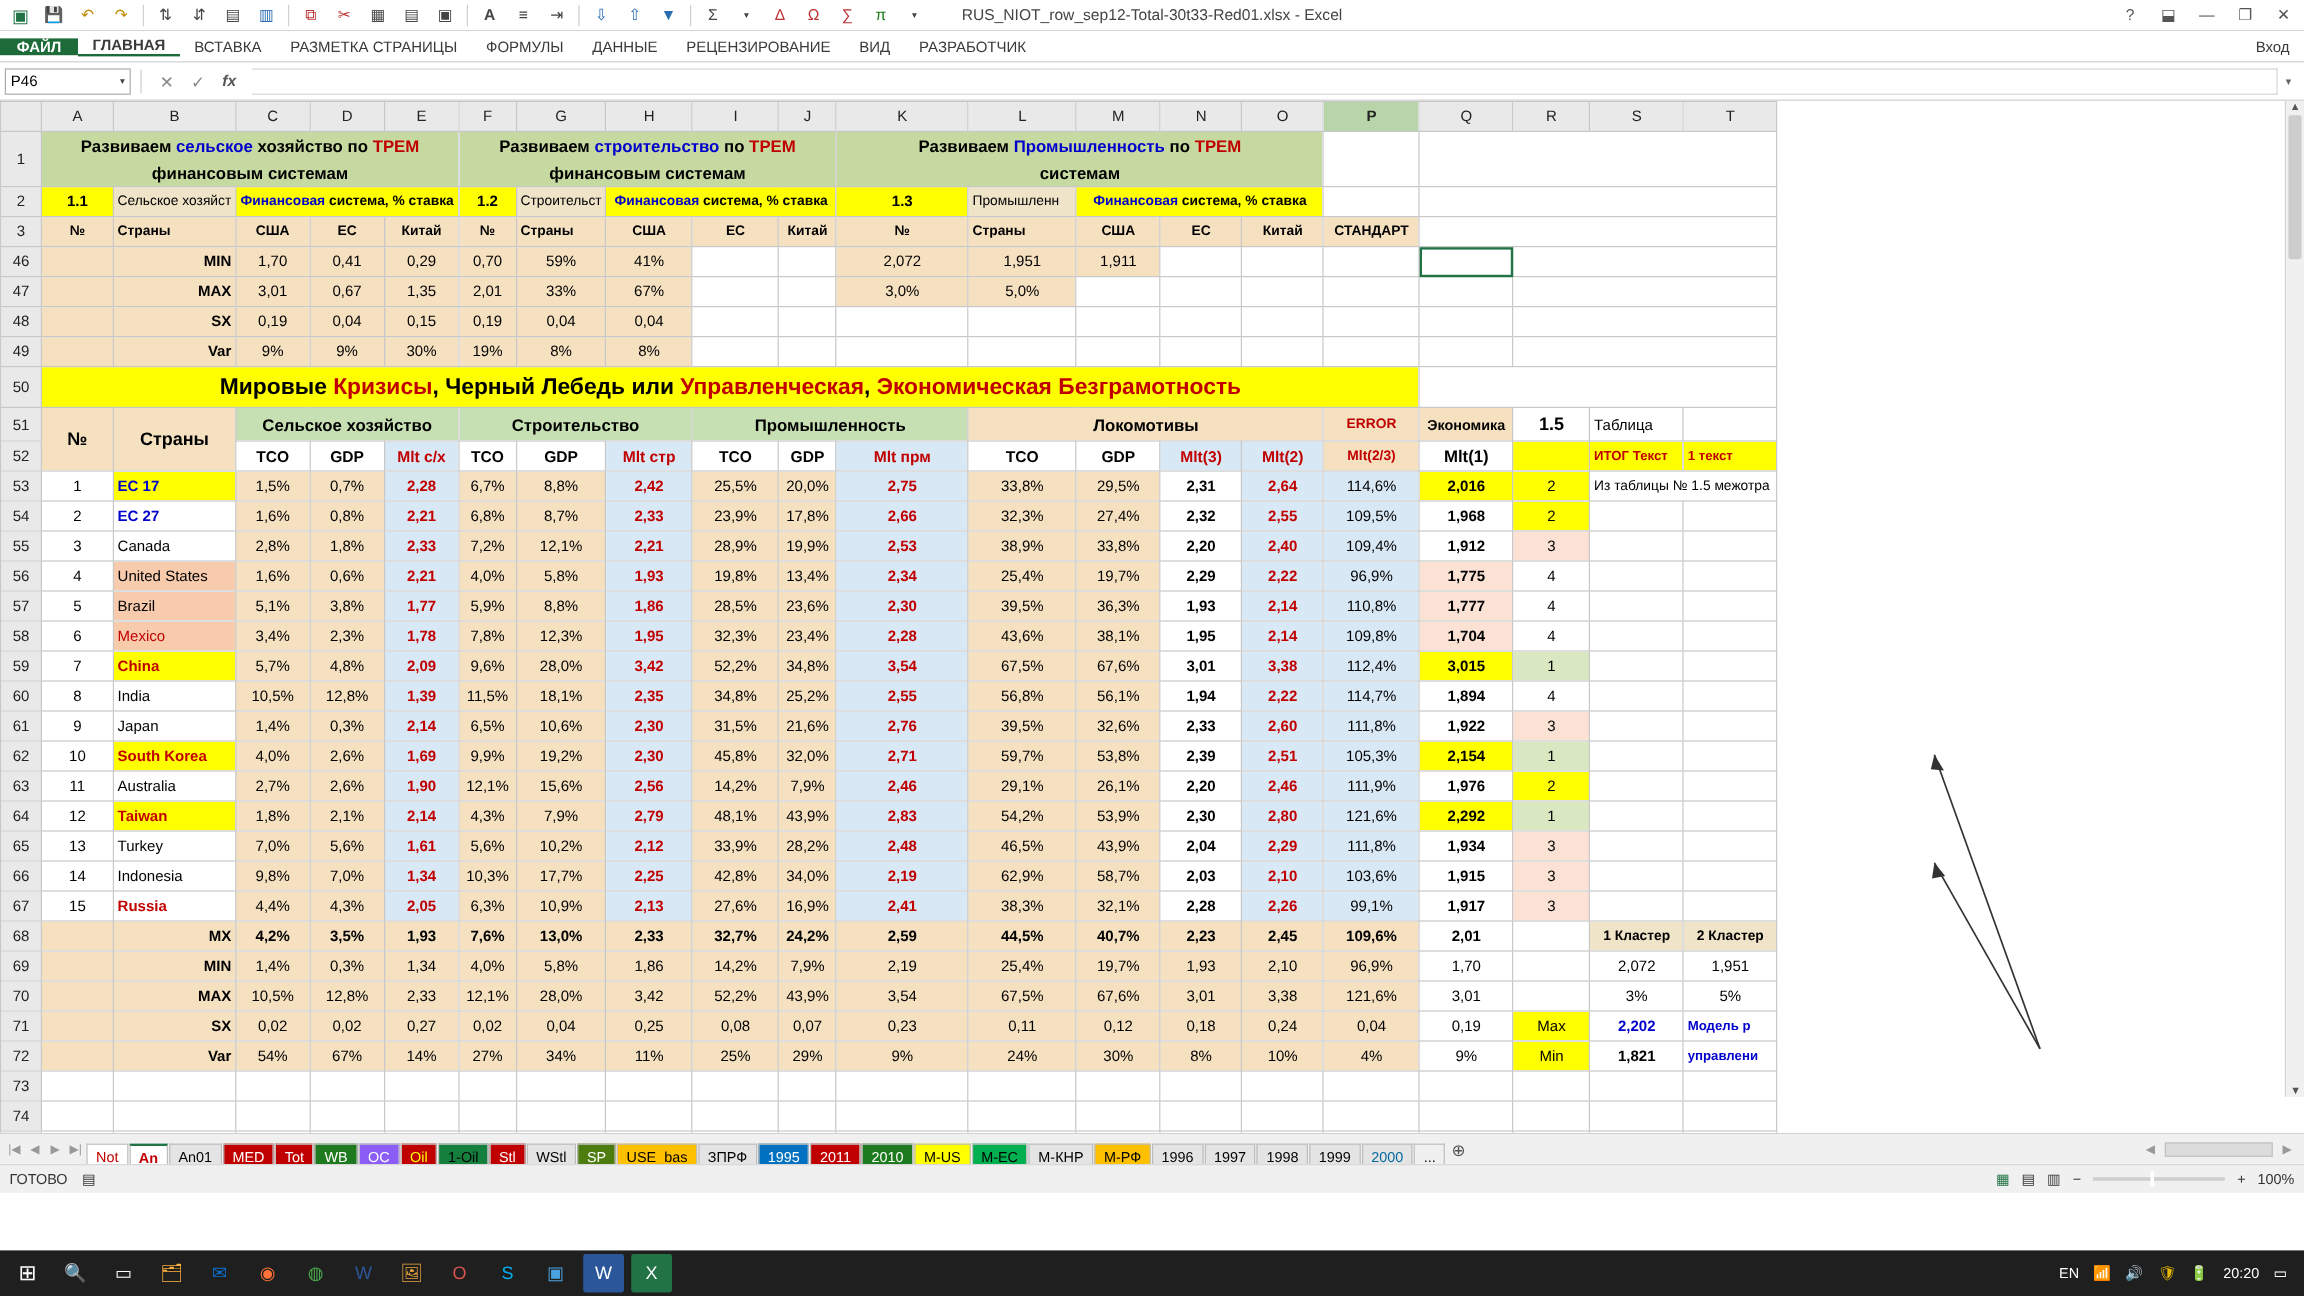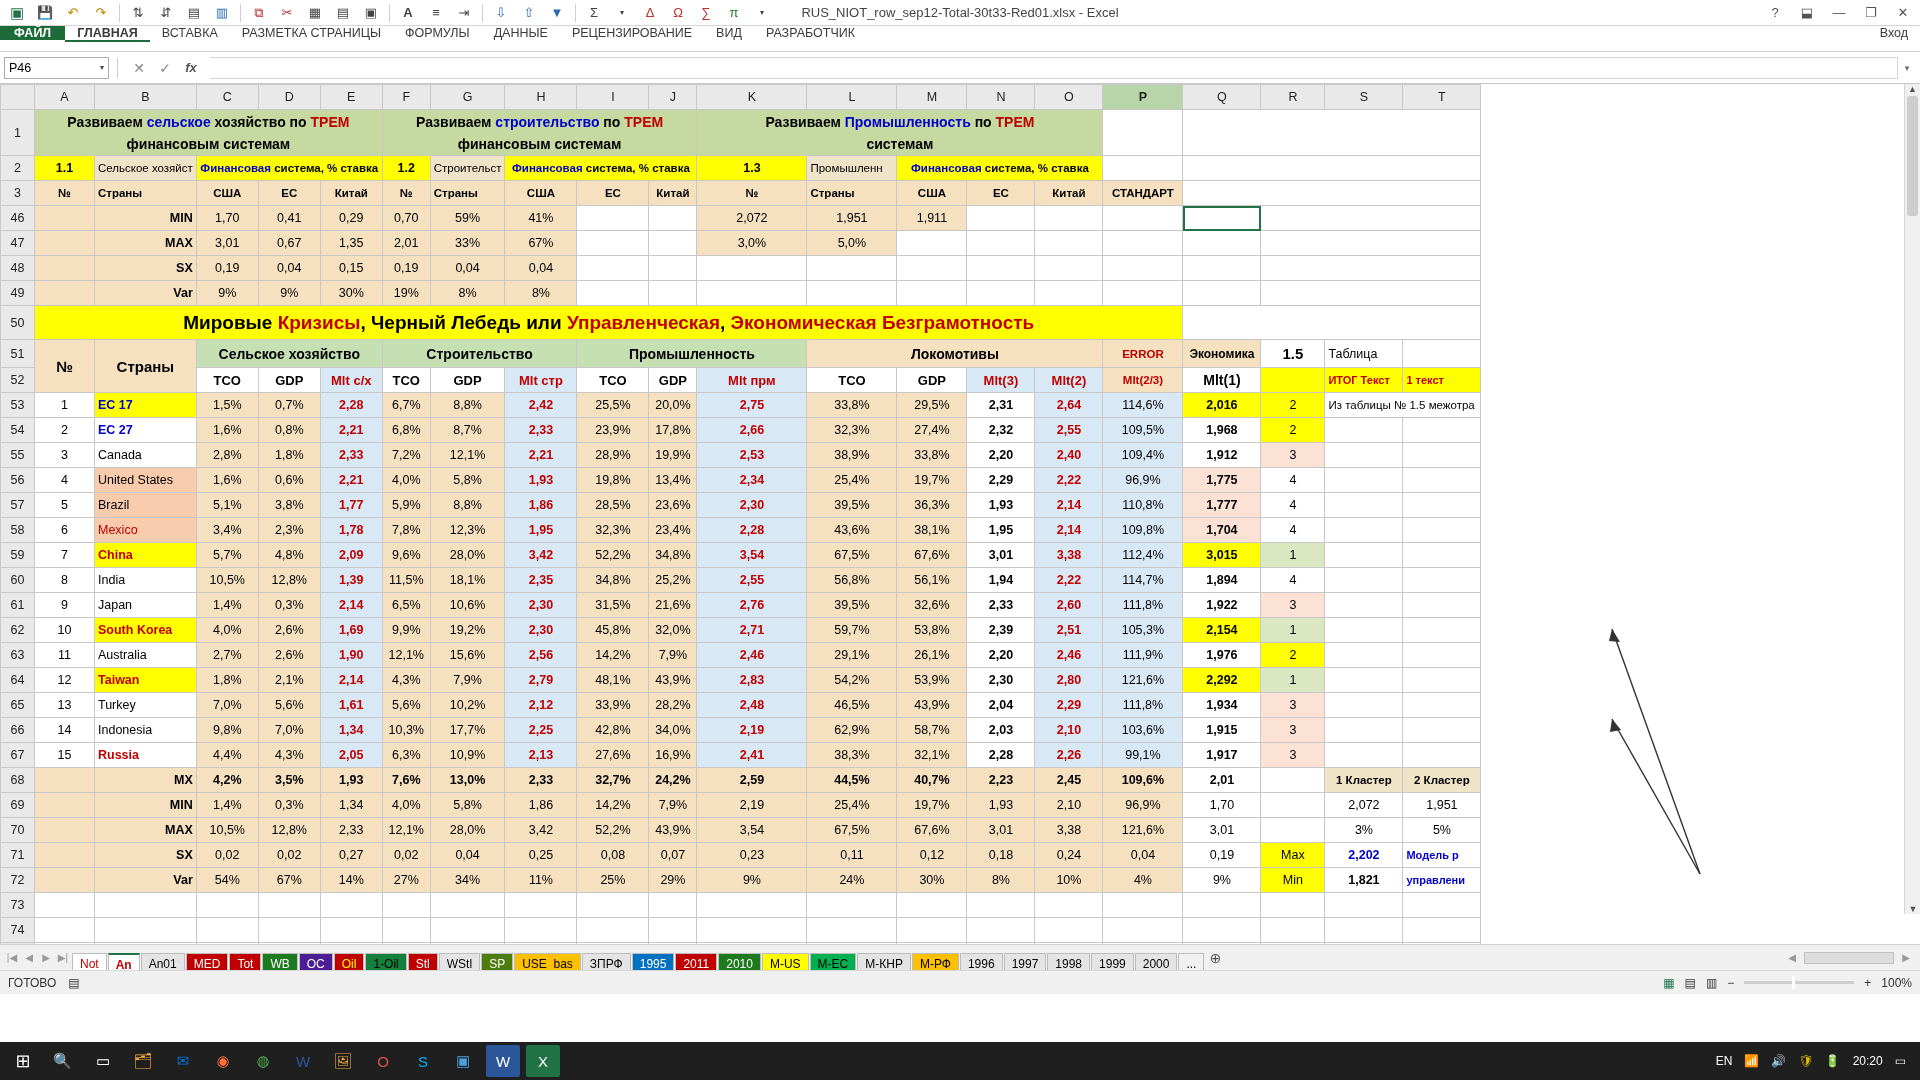--- a/index.html
+++ b/index.html
@@ -22,21 +22,21 @@
   .qsep { width:1px; height:18px; background:#d0d0d0; margin:0 3px; }
   .win-title {
     position:absolute; left:0; right:0; text-align:center; font-size:13px; color:#444;
     pointer-events:none;
   }
   .win-btns { margin-left:auto; display:flex; align-items:center; padding-right:6px; gap:10px; }
   .win-btn { font-size:13px; color:#555; width:22px; text-align:center; }
 
   
   .ribbon {
-    height:26px; background:#fff; display:flex; align-items:flex-start;
+    height:26px; background:#fff; display:flex; align-items:center;
     border-bottom:1px solid #d0d0d0; position:relative;
   }
   .file-tab {
     background:#1e6b3a; color:#fff; padding:0 14px; display:flex; align-items:center;
     font-size:12.5px; font-weight:bold;
   }
   .tab {
     padding:0 12px; display:flex; align-items:center; font-size:12.5px; color:#3a3a3a;
   }
   .tab.active { border-bottom:2px solid #1e6b3a; font-weight:bold; }
@@ -967,40 +967,40 @@
   <div class="navbtn">◀</div>
   <div class="navbtn">▶</div>
   <div class="navbtn">▶|</div>
   <div id="sheettabs" style="display:flex;align-items:flex-end;gap:1px;">
       <div class="stab" style="background:#ffffff;color:#c00000;">Not</div>
       <div class="stab active" style="background:#ffffff;color:#c00000;">An</div>
       <div class="stab" style="background:#e4e4e4;color:#000000;">An01</div>
       <div class="stab" style="background:#c00000;color:#ffffff;text-align:center;">MED</div>
       <div class="stab" style="background:#c00000;color:#ffffff;">Tot</div>
       <div class="stab" style="background:#1e7a1e;color:#ffffff;">WB</div>
-      <div class="stab" style="background:#4c1d95;color:#ffffff;margin-top:12px;">OC</div>
+      <div class="stab" style="background:#8b5cf6;color:#ffffff;margin-top:12px;">OC</div>
       <div class="stab" style="background:#c00000;color:#ffff00;">Oil</div>
       <div class="stab" style="background:#15803d;color:#000000;">1-Oil</div>
       <div class="stab" style="background:#c00000;color:#ffffff;">Stl</div>
       <div class="stab" style="background:#e4e4e4;color:#000000;">WStl</div>
       <div class="stab" style="background:#4d7c0f;color:#ffffff;text-align:center;">SP</div>
       <div class="stab" style="background:#ffc000;color:#000000;">USE_bas</div>
       <div class="stab" style="background:#e4e4e4;color:#000000;">ЗПРФ</div>
       <div class="stab" style="background:#0070c0;color:#ffffff;">1995</div>
       <div class="stab" style="background:#c00000;color:#ffffff;">2011</div>
       <div class="stab" style="background:#1e7a1e;color:#ffffff;">2010</div>
       <div class="stab" style="background:#ffff00;color:#000000;">M-US</div>
       <div class="stab" style="background:#00b050;color:#000000;">M-EC</div>
       <div class="stab" style="background:#e4e4e4;color:#000000;">М-КНР</div>
       <div class="stab" style="background:#ffc000;color:#000000;">М-РФ</div>
       <div class="stab" style="background:#e4e4e4;color:#000000;">1996</div>
       <div class="stab" style="background:#e4e4e4;color:#000000;">1997</div>
       <div class="stab" style="background:#e4e4e4;color:#000000;">1998</div>
       <div class="stab" style="background:#e4e4e4;color:#000000;">1999</div>
-      <div class="stab" style="background:#e4e4e4;color:#000000;">2000</div>
+      <div class="stab" style="background:#e4e4e4;color:#0369a1;">2000</div>
       <div class="stab" style="background:#f0f0f0;color:#000000;">...</div>
     </div>
   <div class="plus">⊕</div>
   <div style="margin-left:auto;display:flex;align-items:center;gap:4px;padding-right:6px;">
     <div class="navbtn">◀</div>
     <div style="width:90px;height:12px;background:#dcdcdc;border:1px solid #c0c0c0;"></div>
     <div class="navbtn">▶</div>
   </div>
 </div>
 

